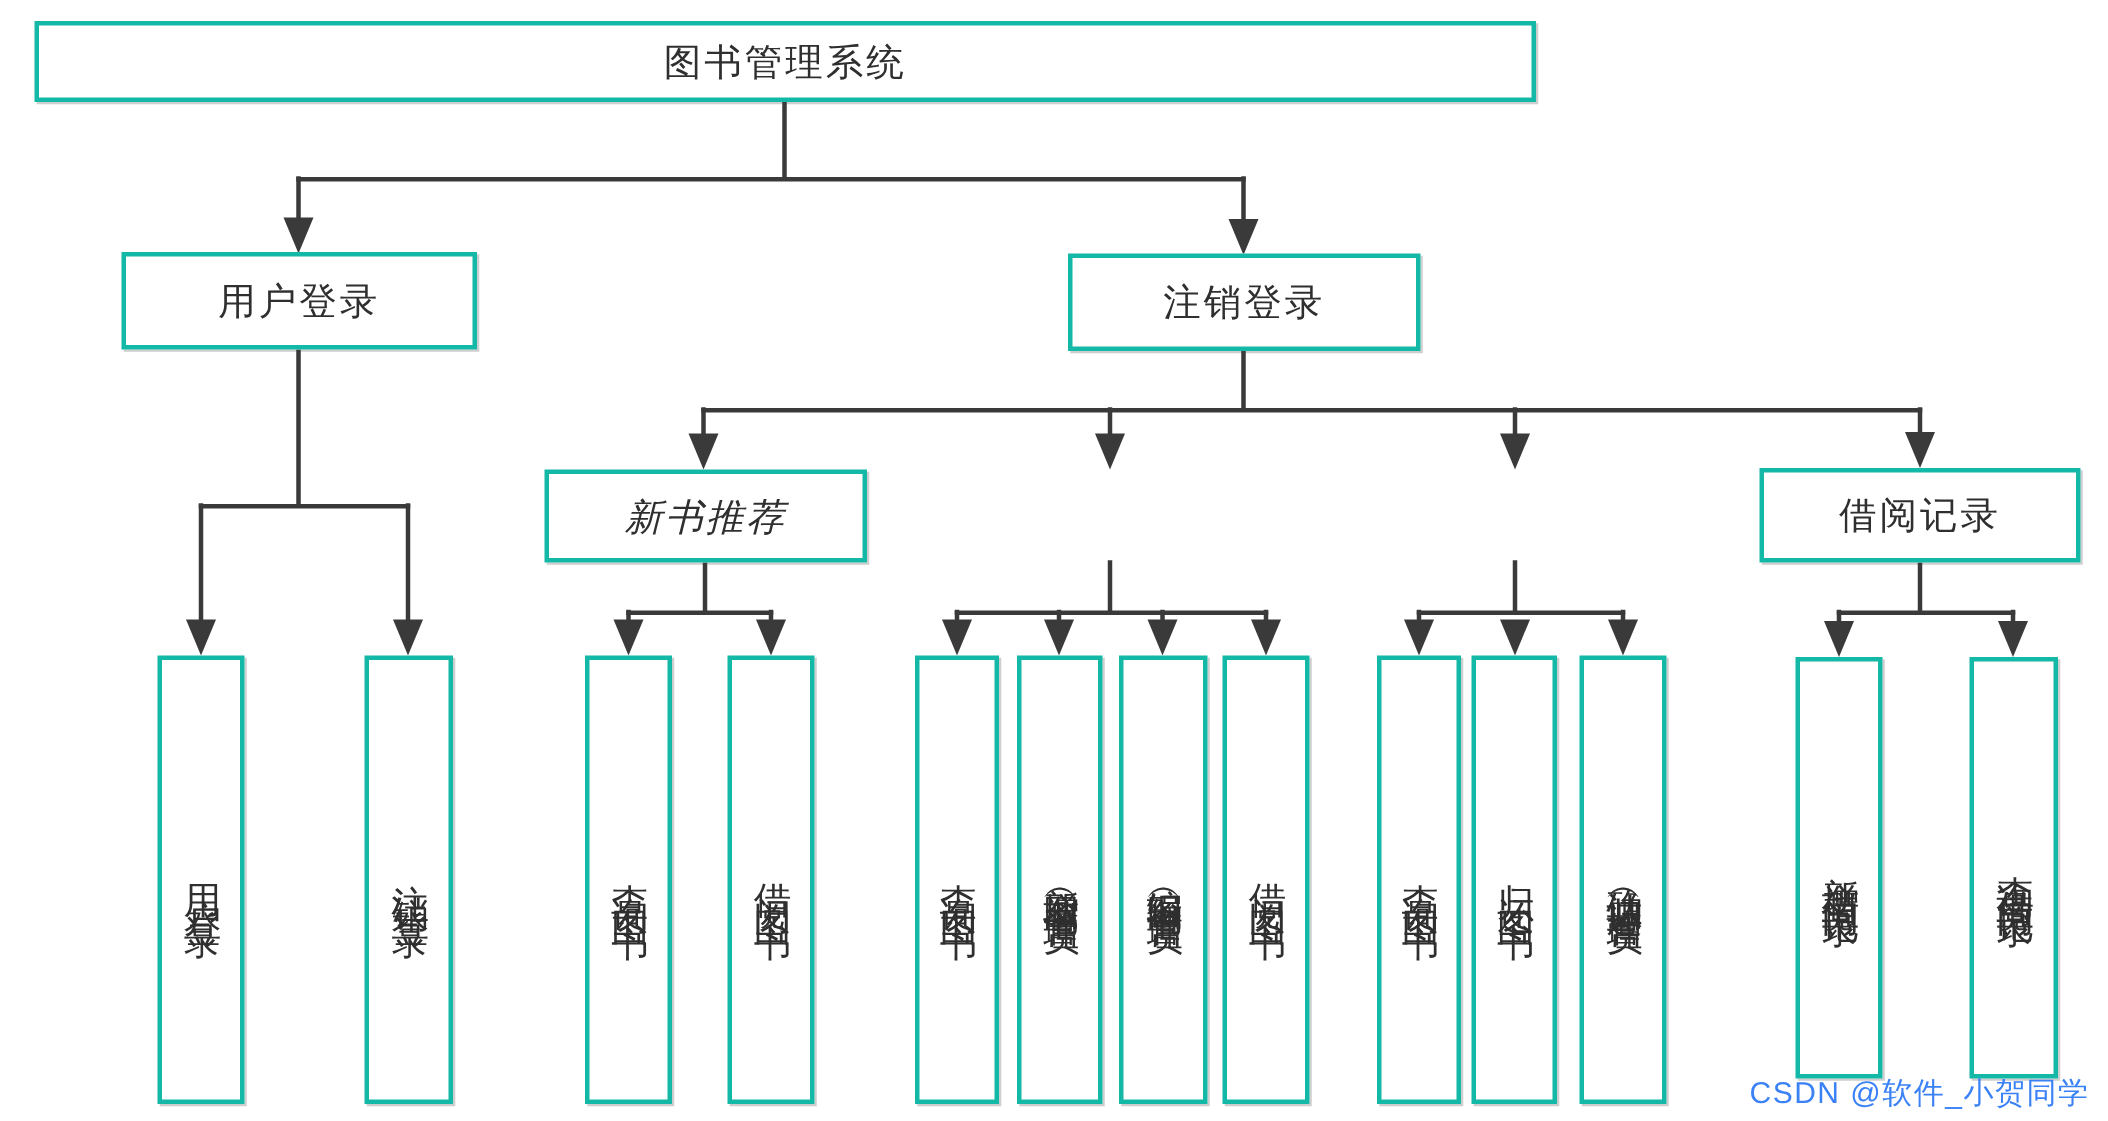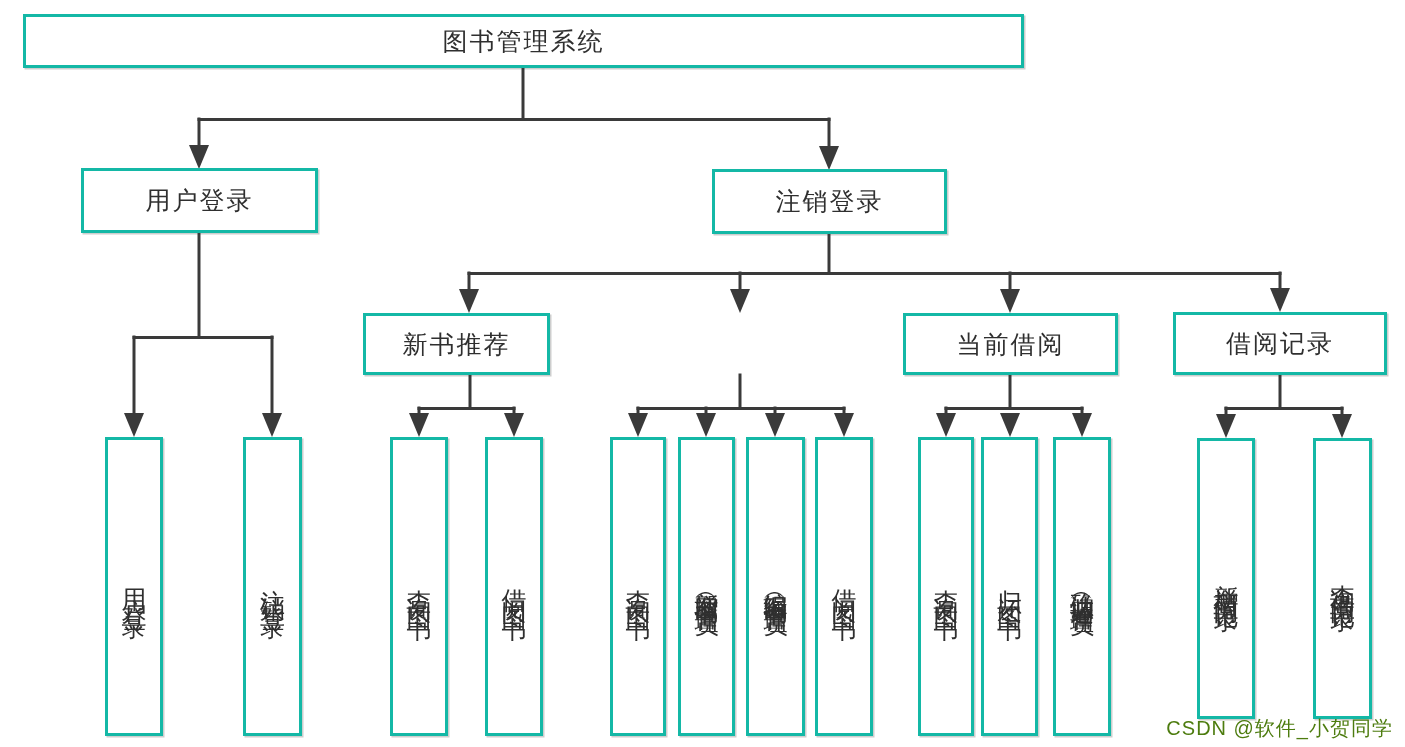--- a/index.html
+++ b/index.html
@@ -34,21 +34,21 @@
     letter-spacing: 9px;
     line-height: 1;
   }
   .vnode.mid  { letter-spacing: 5px; }
   .vnode.long { letter-spacing: 3px; font-size: 24px; }
   #watermark {
     position: absolute;
     right: 12px; bottom: 5px;
     font-size: 20px;
     letter-spacing: 1px;
-    color: #4d7c0f;
+    color: #3b82f6;
     white-space: nowrap;
   }
 </style>
 </head>
 <body>
 
 <div id="stage">
 
   <svg id="wires" viewBox="0 0 1405 747" xmlns="http://www.w3.org/2000/svg">
     <g stroke="#3a3a3a" stroke-width="3" fill="none" stroke-linecap="square">
@@ -119,25 +119,22 @@
     <span>图书管理系统</span>
   </div>
 
   <div class="node hnode" style="left:81px; top:168px; width:237px; height:65px;">
     <span>用户登录</span>
   </div>
   <div class="node hnode" style="left:712px; top:169px; width:235px; height:65px;">
     <span>注销登录</span>
   </div>
 
-  <div class="node hnode" style="left:363px; top:313px; width:187px; height:62px;">
+  <div class="node hnode" style="left:363px; top:313px; width:215px; height:62px;font-style:italic;">
     <span>新书推荐</span>
-  </div>
-  <div class="node hnode" style="left:903px; top:313px; width:215px; height:62px;">
-    <span>当前借阅</span>
   </div>
   <div class="node hnode" style="left:1173px; top:312px; width:214px; height:63px;font-family:Liberation Mono, monospace;">
     <span>借阅记录</span>
   </div>
 
   <div class="node vnode" style="left:105px; top:437px; width:58px; height:299px;">
     <span>用户登录</span>
   </div>
   <div class="node vnode" style="left:243px; top:437px; width:59px; height:299px;">
     <span>注销登录</span>

